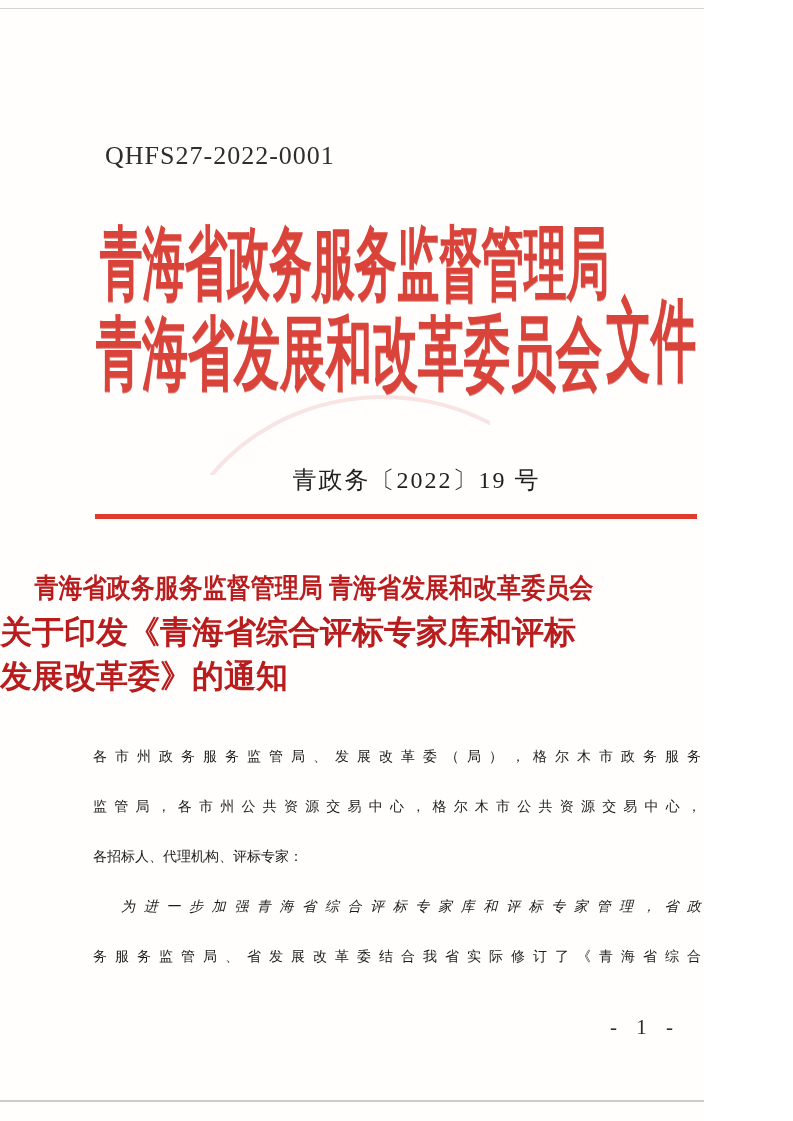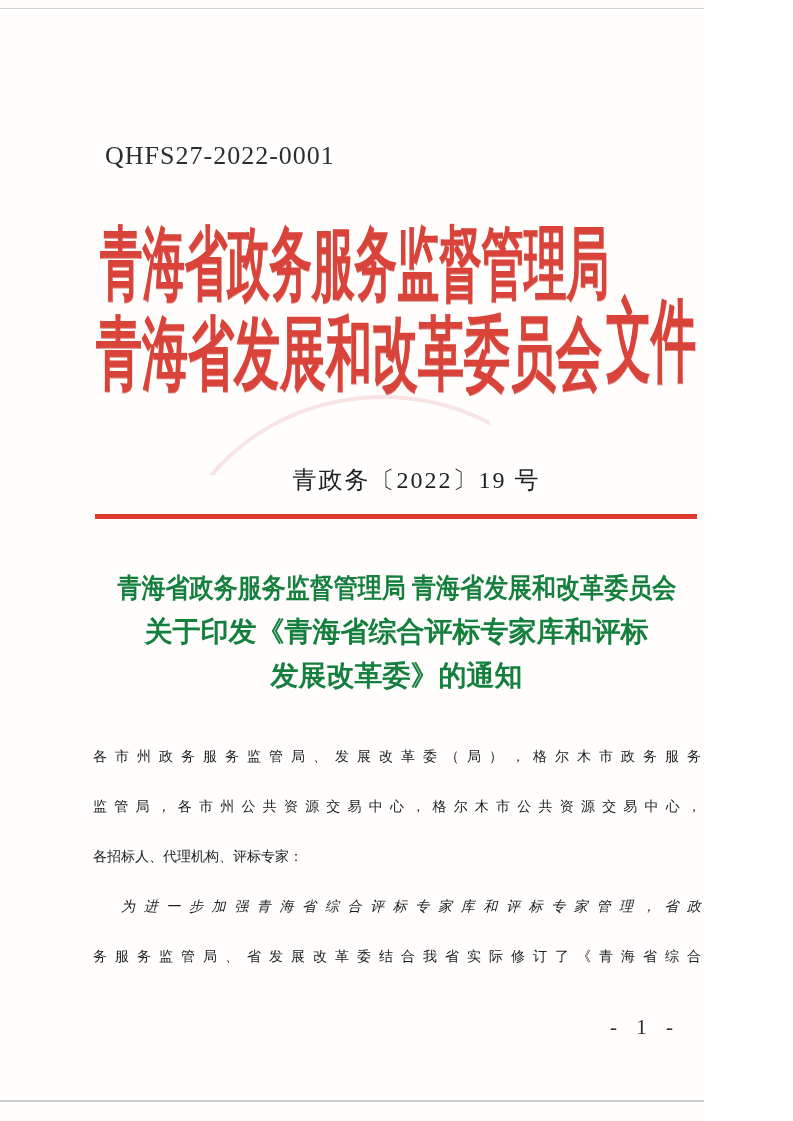--- a/index.html
+++ b/index.html
@@ -103,32 +103,32 @@
     height: 5px;
     background: #e03a2e;
   }
 
   
   .notice-title {
     position: absolute;
     left: 0;
     top: 566px;
     width: 793px;
-    text-align: center;
+    text-align: left;
     font-weight: 700;
-    color: #15803d;
+    color: #b91c1c;
   }
   .notice-title .t-line {
     height: 44px;
     line-height: 44px;
     white-space: nowrap;
   }
   .notice-title .t-inner {
     display: inline-block;
-    font-size: 28px;
+    font-size: 32px;
     transform-origin: center center;
   }
   .notice-title .t-line-1 .t-inner { font-size: 27px; transform: scaleX(0.89); }
 
   
   .body-text {
     position: absolute;
     left: 93px;
     top: 732px;
     width: 608px;

